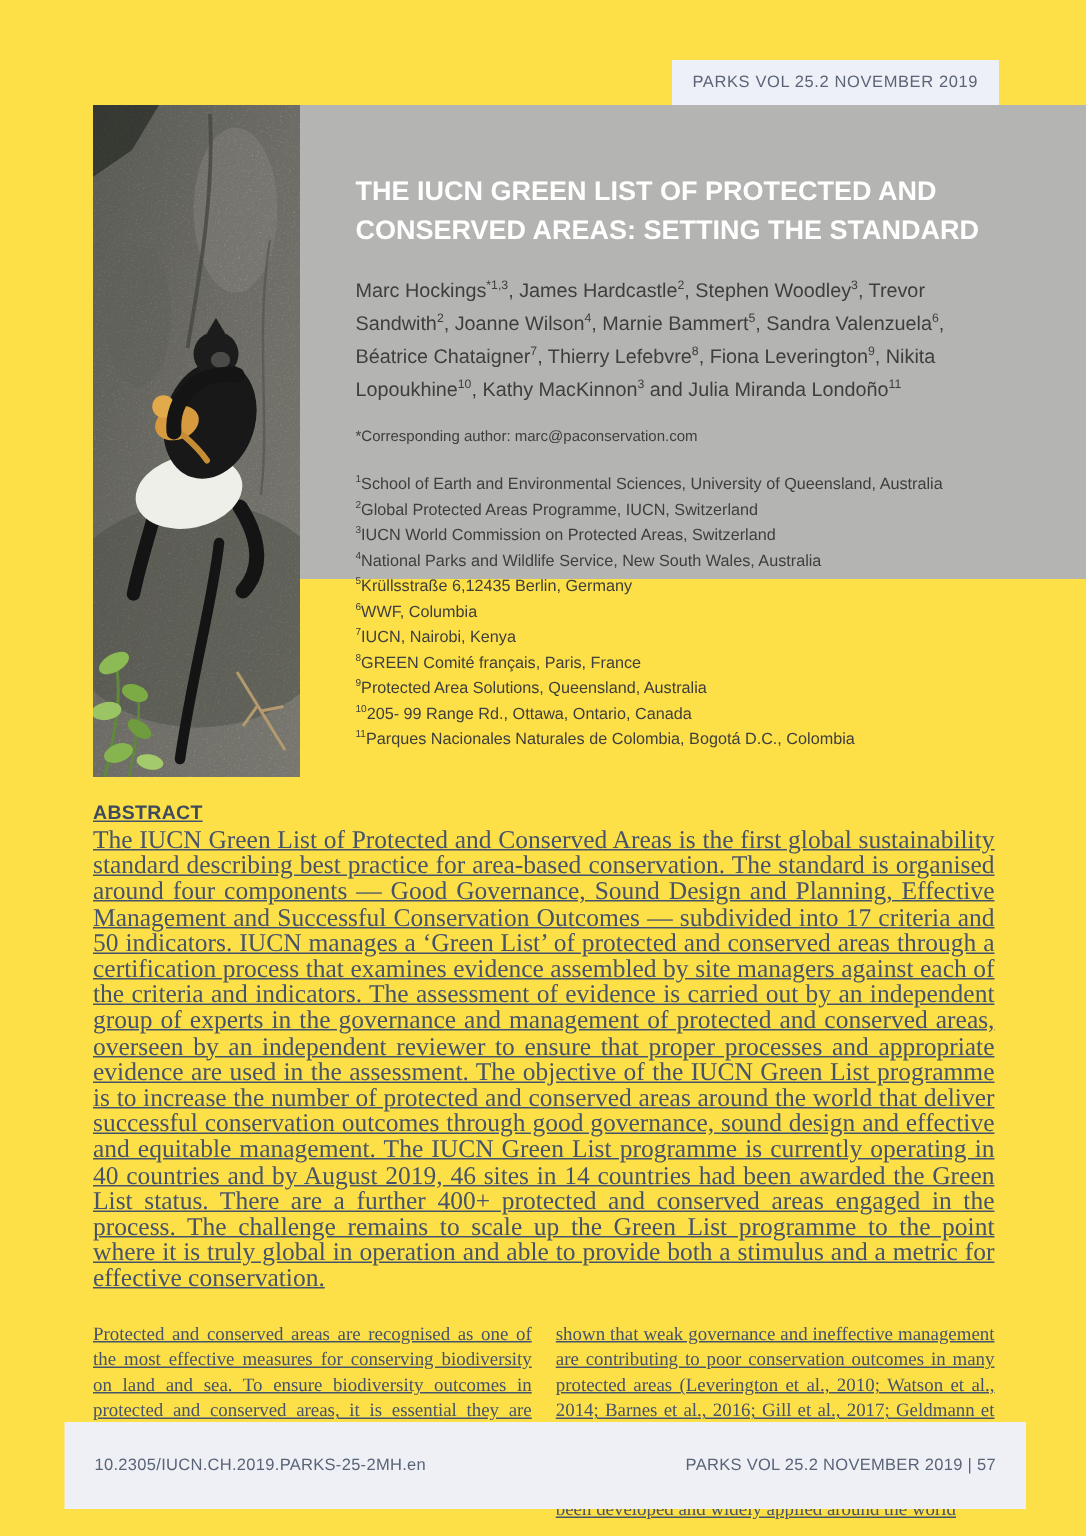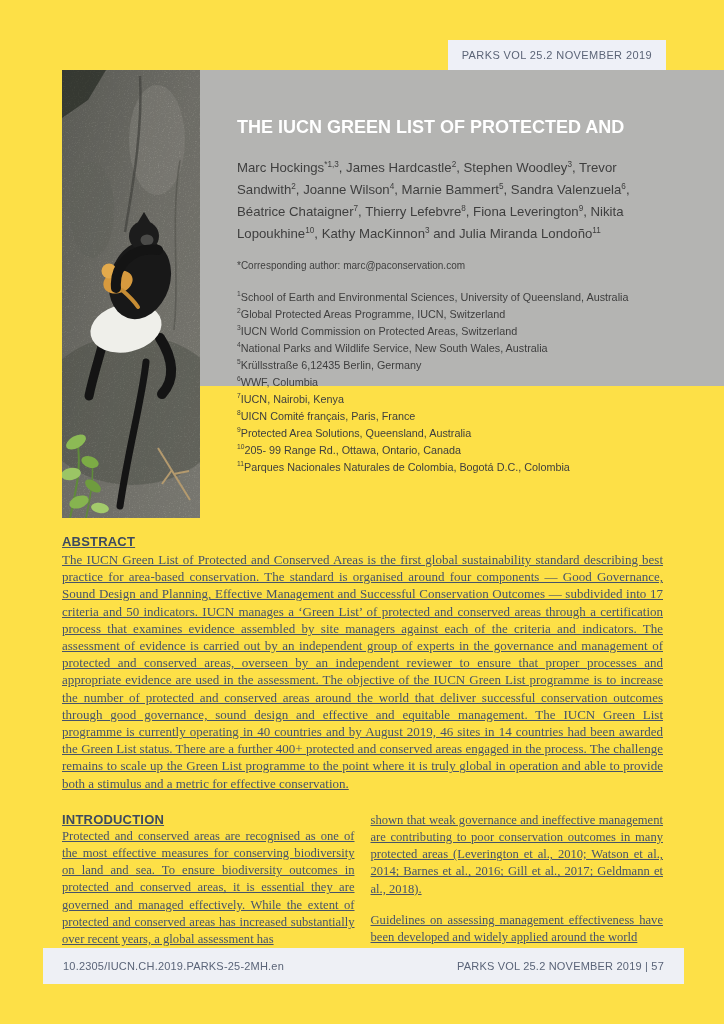--- a/index.html
+++ b/index.html
@@ -19,28 +19,28 @@
   .authors{margin-top:17px;font-size:13.2px;line-height:22px;color:#3e3e3e;}
   .authors sup,.affils sup{font-size:62%;line-height:0;}
   .corresponding{margin-top:15px;font-size:10px;color:#3e3e3e;}
   .affils{margin-top:18px;font-size:10.8px;line-height:17px;color:#3e3e3e;}
 
   
   .content{position:absolute;left:62px;top:534px;width:601px;color:#47536a;text-decoration:underline;}
   .section-heading{font-size:13px;font-weight:bold;color:#3e4a5e;letter-spacing:.2px;
                    font-family:"Liberation Sans",sans-serif;}
   .serif{font-family:"Liberation Serif",serif;}
-  .abstract-body{margin:2px 0 0;font-size:13px;line-height:17.2px;text-align:justify;}
+  .abstract-body{margin:2px 0 0;font-size:17px;line-height:17.2px;text-align:justify;}
   .keywords{margin-top:15px;font-size:12.6px;}
   .intro{margin-top:20px;display:grid;grid-template-columns:1fr 1fr;column-gap:16px;}
   .col p{font-size:12.6px;line-height:17.2px;text-align:justify;margin:0 0 14px;}
   .col .section-heading{margin-bottom:1px;}
 
   
-  .footer{position:absolute;left:43px;top:948px;width:641px;height:36px;background:#eef0f5;
+  .footer{position:absolute;left:43px;top:948px;width:641px;height:58px;background:#eef0f5;
           color:#5a6478;font-size:11px;letter-spacing:.2px;display:flex;align-items:center;
           justify-content:space-between;padding:12px 20px;box-sizing:border-box;}
 </style>
 </head>
 <body>
 
 <div class="page">
 
   <div class="badge">PARKS VOL 25.2 NOVEMBER 2019</div>
 
@@ -96,55 +96,55 @@
         <path d="M96 378 L128 430"></path>
         <path d="M110 400 L100 414"></path>
         <path d="M112 404 L127 401"></path>
       </g>
     </svg>
 
     <div class="hero-body">
       <div class="title">
 
       <div>THE IUCN GREEN LIST OF PROTECTED AND</div>
+          <div>CONSERVED AREAS: SETTING THE STANDARD</div>
         </div>
 
       <div class="authors">
         
       <span class="author"><span>Marc Hockings</span><sup>*1,3</sup><span>, </span></span><span class="author"><span>James Hardcastle</span><sup>2</sup><span>, </span></span><span class="author"><span>Stephen Woodley</span><sup>3</sup><span>, </span></span><span class="author"><span>Trevor Sandwith</span><sup>2</sup><span>, </span></span><span class="author"><span>Joanne Wilson</span><sup>4</sup><span>, </span></span><span class="author"><span>Marnie Bammert</span><sup>5</sup><span>, </span></span><span class="author"><span>Sandra Valenzuela</span><sup>6</sup><span>, </span></span><span class="author"><span>Béatrice Chataigner</span><sup>7</sup><span>, </span></span><span class="author"><span>Thierry Lefebvre</span><sup>8</sup><span>, </span></span><span class="author"><span>Fiona Leverington</span><sup>9</sup><span>, </span></span><span class="author"><span>Nikita Lopoukhine</span><sup>10</sup><span>, </span></span><span class="author"><span>Kathy MacKinnon</span><sup>3</sup><span> and </span></span><span class="author"><span>Julia Miranda Londoño</span><sup>11</sup><span></span></span></div>
 
       <div class="corresponding">*Corresponding author: marc@paconservation.com</div>
 
       <div class="affils">
 
       <div class="affil"><sup>1</sup><span>School of Earth and Environmental Sciences, University of Queensland, Australia</span></div>
           <div class="affil"><sup>2</sup><span>Global Protected Areas Programme, IUCN, Switzerland</span></div>
           <div class="affil"><sup>3</sup><span>IUCN World Commission on Protected Areas, Switzerland</span></div>
           <div class="affil"><sup>4</sup><span>National Parks and Wildlife Service, New South Wales, Australia</span></div>
           <div class="affil"><sup>5</sup><span>Krüllsstraße 6,12435 Berlin, Germany</span></div>
           <div class="affil"><sup>6</sup><span>WWF, Columbia</span></div>
           <div class="affil"><sup>7</sup><span>IUCN, Nairobi, Kenya</span></div>
-          <div class="affil"><sup>8</sup><span>UICN Comité français, Paris, France</span></div>
+          <div class="affil"><sup>8</sup><span>GREEN Comité français, Paris, France</span></div>
           <div class="affil"><sup>9</sup><span>Protected Area Solutions, Queensland, Australia</span></div>
           <div class="affil"><sup>10</sup><span>205- 99 Range Rd., Ottawa, Ontario, Canada</span></div>
           <div class="affil"><sup>11</sup><span>Parques Nacionales Naturales de Colombia, Bogotá D.C., Colombia</span></div>
         </div>
     </div>
   </div>
 
   <div class="content">
     <div class="abstract">
       <div class="section-heading">ABSTRACT</div>
       <p class="abstract-body serif">The IUCN Green List of Protected and Conserved Areas is the first global sustainability standard describing best practice for area-based conservation. The standard is organised around four components — Good Governance, Sound Design and Planning, Effective Management and Successful Conservation Outcomes — subdivided into 17 criteria and 50 indicators. IUCN manages a ‘Green List’ of protected and conserved areas through a certification process that examines evidence assembled by site managers against each of the criteria and indicators. The assessment of evidence is carried out by an independent group of experts in the governance and management of protected and conserved areas, overseen by an independent reviewer to ensure that proper processes and appropriate evidence are used in the assessment. The objective of the IUCN Green List programme is to increase the number of protected and conserved areas around the world that deliver successful conservation outcomes through good governance, sound design and effective and equitable management. The IUCN Green List programme is currently operating in 40 countries and by August 2019, 46 sites in 14 countries had been awarded the Green List status. There are a further 400+ protected and conserved areas engaged in the process. The challenge remains to scale up the Green List programme to the point where it is truly global in operation and able to provide both a stimulus and a metric for effective conservation.</p>
     </div>
 
 
     <div class="intro">
       <div class="col">
-        <div class="section-heading">INTRODUCTION</div>
         <p class="serif">Protected and conserved areas are recognised as one of the most effective measures for conserving biodiversity on land and sea. To ensure biodiversity outcomes in protected and conserved areas, it is essential they are governed and managed effectively. While the extent of protected and conserved areas has increased substantially over recent years, a global assessment has</p>
       </div>
       <div class="col">
         <p class="serif">shown that weak governance and ineffective management are contributing to poor conservation outcomes in many protected areas (Leverington et al., 2010; Watson et al., 2014; Barnes et al., 2016; Gill et al., 2017; Geldmann et al., 2018).</p>
         <p class="serif">Guidelines on assessing management effectiveness have been developed and widely applied around the world</p>
       </div>
     </div>
   </div>
 
   <div class="footer">

